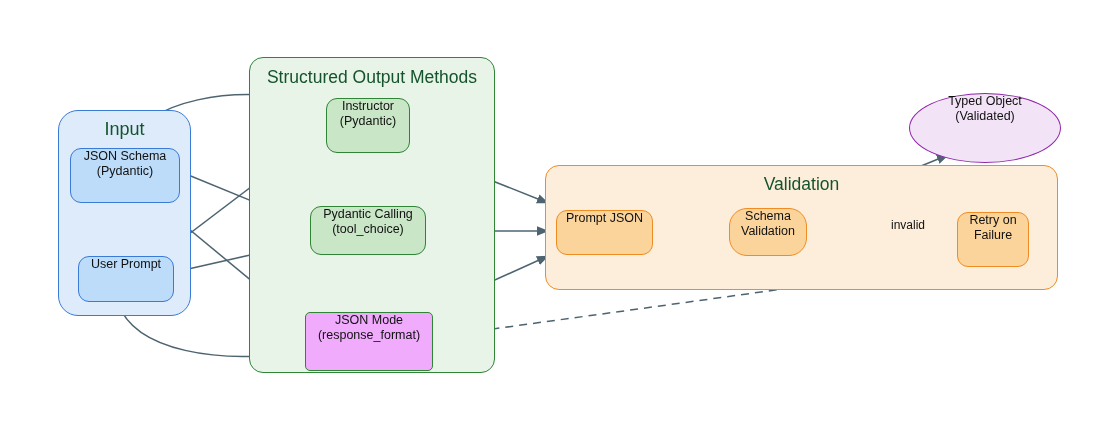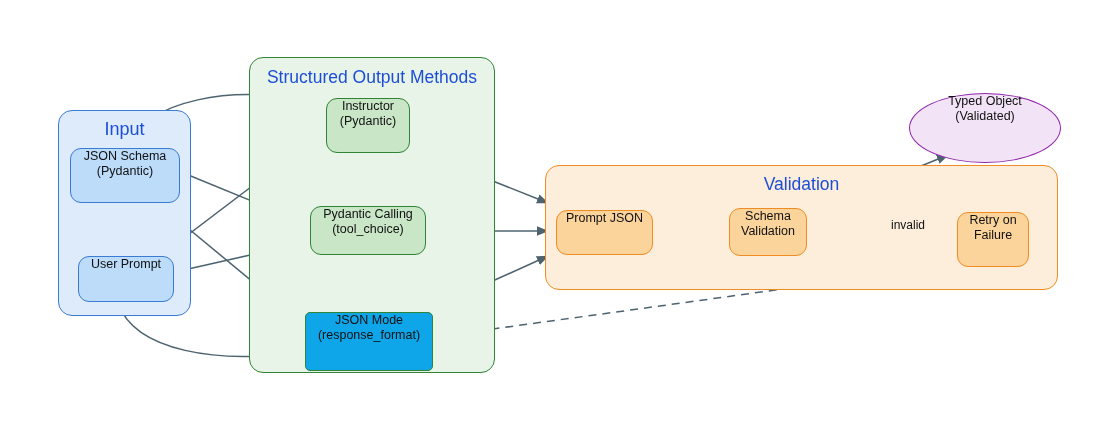--- a/index.html
+++ b/index.html
@@ -8,34 +8,34 @@
     background:#ffffff;
     font-family:"Liberation Sans","DejaVu Sans",sans-serif;
     overflow:hidden;
   }
   #stage{position:relative;width:1110px;height:428px;}
   svg#wires{position:absolute;left:0;top:0;width:1110px;height:428px;}
 
   .cluster{position:absolute;box-sizing:border-box;}
   .cluster-label{
     position:absolute;left:0;right:0;text-align:center;
-    font-size:17px;color:#1d4ed8;white-space:nowrap;
+    font-size:17px;color:#14532d;white-space:nowrap;
   }
   .node{
     position:absolute;box-sizing:border-box;
     display:flex;align-items:flex-start;justify-content:center;
     text-align:center;line-height:1.18;
     font-size:12.5px;color:#111111;
   }
   .node span{display:block;}
 
   
   .cl-input{
     left:58px;top:110px;width:133px;height:206px;
-    background:#ddebfb;border:1.6px solid #3a7bd5;border-radius:14px;
+    background:#ddebfb;border:1.6px solid #3a7bd5;border-radius:20px;
   }
   .cl-input .cluster-label{top:8px;font-size:18px;}
   .n-json-schema{
     left:70px;top:148px;width:110px;height:55px;
     background:#bcdcfa;border:1.6px solid #3a7bd5;border-radius:11px;
   }
   .n-user-prompt{
     left:78px;top:256px;width:96px;height:46px;
     background:#bcdcfa;border:1.6px solid #3a7bd5;border-radius:11px;
   }
@@ -49,36 +49,36 @@
   .n-instructor{
     left:326px;top:98px;width:84px;height:55px;
     background:#c9e6c6;border:1.6px solid #2f8436;border-radius:11px;
   }
   .n-function-calling{
     left:310px;top:206px;width:116px;height:49px;
     background:#c9e6c6;border:1.6px solid #2f8436;border-radius:11px;
   }
   .n-json-mode{
     left:305px;top:312px;width:128px;height:59px;
-    background:#0ea5e9;border:1.6px solid #2f8436;border-radius:5px;
+    background:#f0abfc;border:1.6px solid #2f8436;border-radius:5px;
   }
 
   
   .cl-validation{
     left:545px;top:165px;width:513px;height:125px;
     background:#fdeedb;border:1.6px solid #ef8c23;border-radius:14px;
   }
   .cl-validation .cluster-label{top:8px;font-size:17.5px;}
   .n-parse-json{
     left:556px;top:210px;width:97px;height:45px;
     background:#fbd49b;border:1.6px solid #ef8c23;border-radius:11px;
   }
   .n-schema-validation{
     left:729px;top:208px;width:78px;height:48px;
-    background:#fbd49b;border:1.6px solid #ef8c23;border-radius:11px;
+    background:#fbd49b;border:1.6px solid #ef8c23;border-radius:18px;
   }
   .n-retry{
     left:957px;top:212px;width:72px;height:55px;
     background:#fbd49b;border:1.6px solid #ef8c23;border-radius:11px;
   }
 
   
   .n-typed-object{
     left:909px;top:93px;width:152px;height:70px;
     background:#f2e3f6;border:1.6px solid #8e24aa;border-radius:50%;

